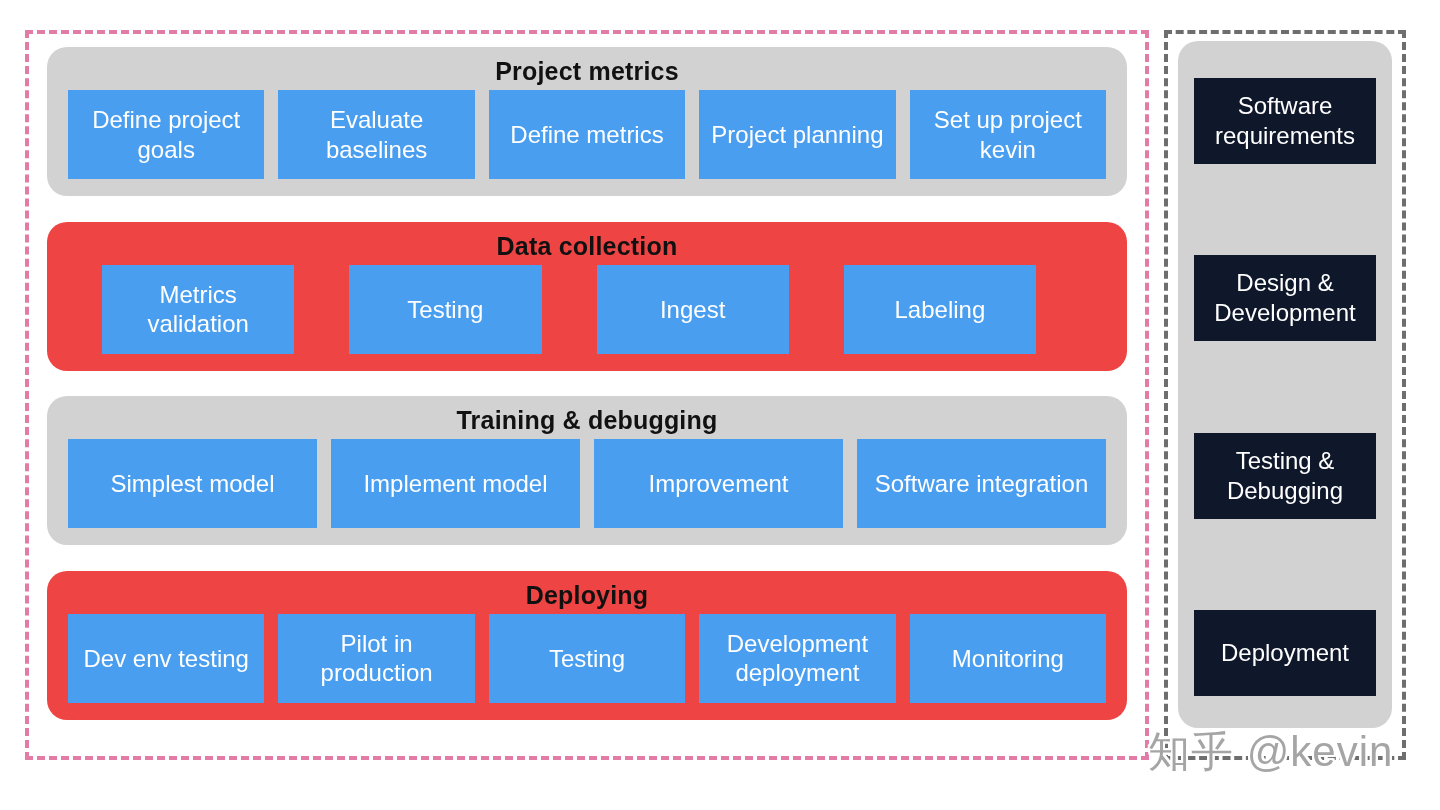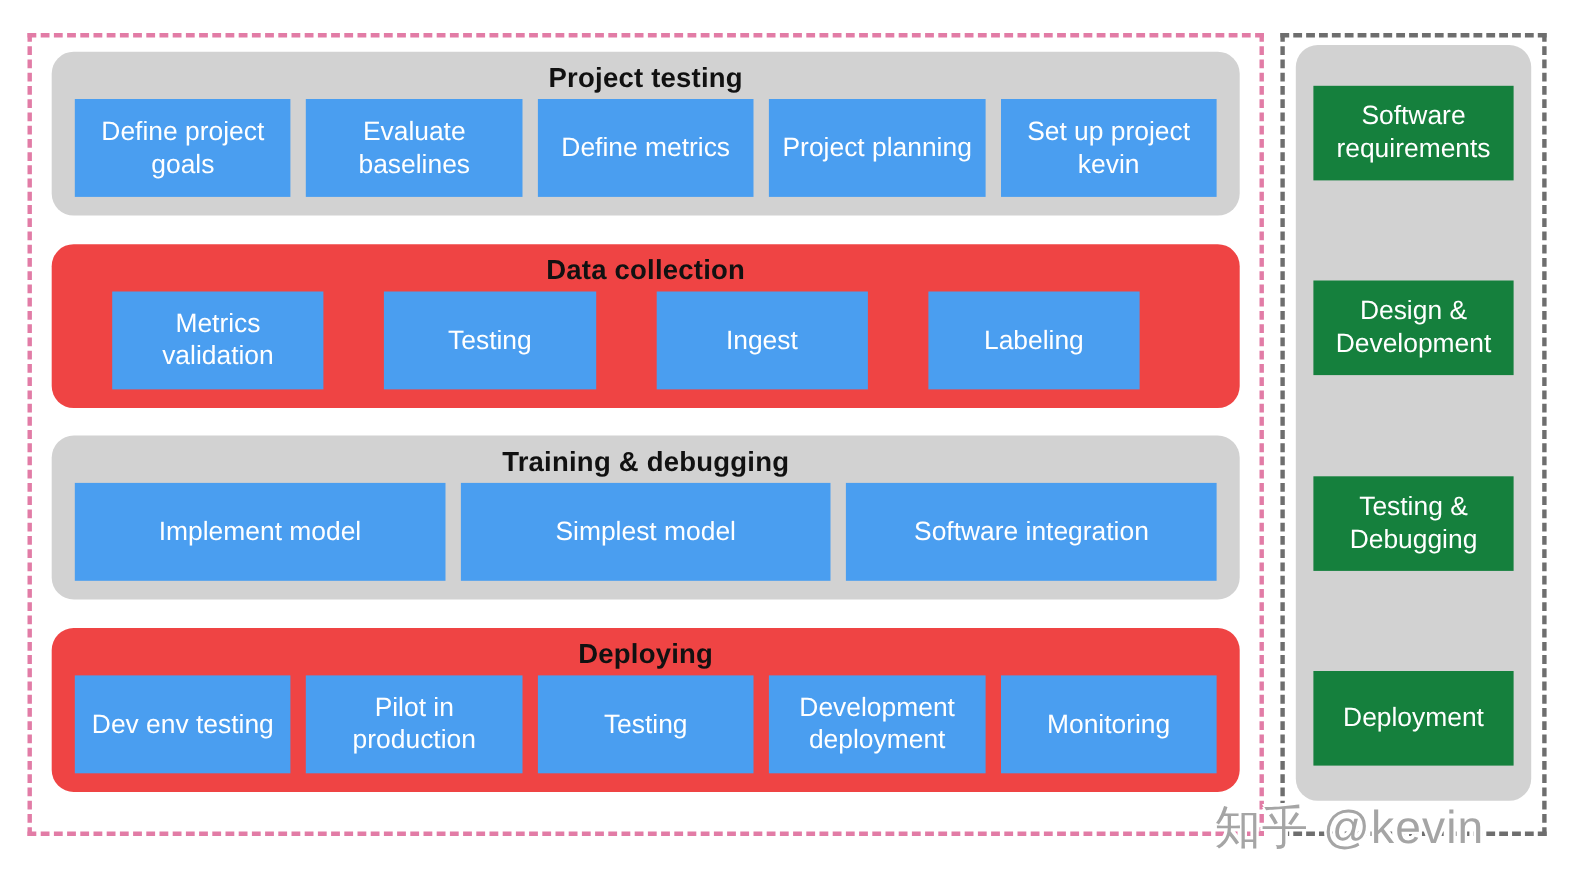--- a/index.html
+++ b/index.html
@@ -90,36 +90,36 @@
     background: #d2d2d2;
     border-radius: 20px;
     display: flex;
     flex-direction: column;
     justify-content: space-between;
     padding: 37px 16px 32px 16px;
     box-sizing: border-box;
   }
   .phase-box {
     height: 86px;
-    background: #15803d;
+    background: #0f172a;
     color: #ffffff;
     font-size: 24px;
     line-height: 1.25;
     display: flex;
     align-items: center;
     justify-content: center;
     text-align: center;
     padding: 0 8px;
     box-sizing: border-box;
   }
 
   
   .watermark {
     position: absolute;
-    left: 1104px;
+    left: 1148px;
     top: 724px;
     font-size: 42px;
     color: #a5a5a5;
     letter-spacing: 1px;
     white-space: nowrap;
     text-shadow:
       -2px -2px 0 #ffffff, 2px -2px 0 #ffffff,
       -2px  2px 0 #ffffff, 2px  2px 0 #ffffff,
       0 -2px 0 #ffffff, 0 2px 0 #ffffff,
       -2px 0 0 #ffffff, 2px 0 0 #ffffff;
@@ -127,21 +127,21 @@
   }
 </style>
 </head>
 <body>
 
 <div class="canvas">
 
   <div class="left-panel">
 
     <div class="band gray">
-      <div class="band-title">Project testing</div>
+      <div class="band-title">Project metrics</div>
       <div class="band-row">
         <div class="task-box">Define project goals</div>
         <div class="task-box">Evaluate baselines</div>
         <div class="task-box">Define metrics</div>
         <div class="task-box">Project planning</div>
         <div class="task-box">Set up project kevin</div>
       </div>
     </div>
 
     <div class="band green">
@@ -150,22 +150,23 @@
         <div class="task-box">Metrics validation</div>
         <div class="task-box">Testing</div>
         <div class="task-box">Ingest</div>
         <div class="task-box">Labeling</div>
       </div>
     </div>
 
     <div class="band gray">
       <div class="band-title">Training &amp; debugging</div>
       <div class="band-row">
+        <div class="task-box">Simplest model</div>
         <div class="task-box">Implement model</div>
-        <div class="task-box">Simplest model</div>
+        <div class="task-box">Improvement</div>
         <div class="task-box">Software integration</div>
       </div>
     </div>
 
     <div class="band green">
       <div class="band-title">Deploying</div>
       <div class="band-row">
         <div class="task-box">Dev env testing</div>
         <div class="task-box">Pilot in production</div>
         <div class="task-box">Testing</div>

